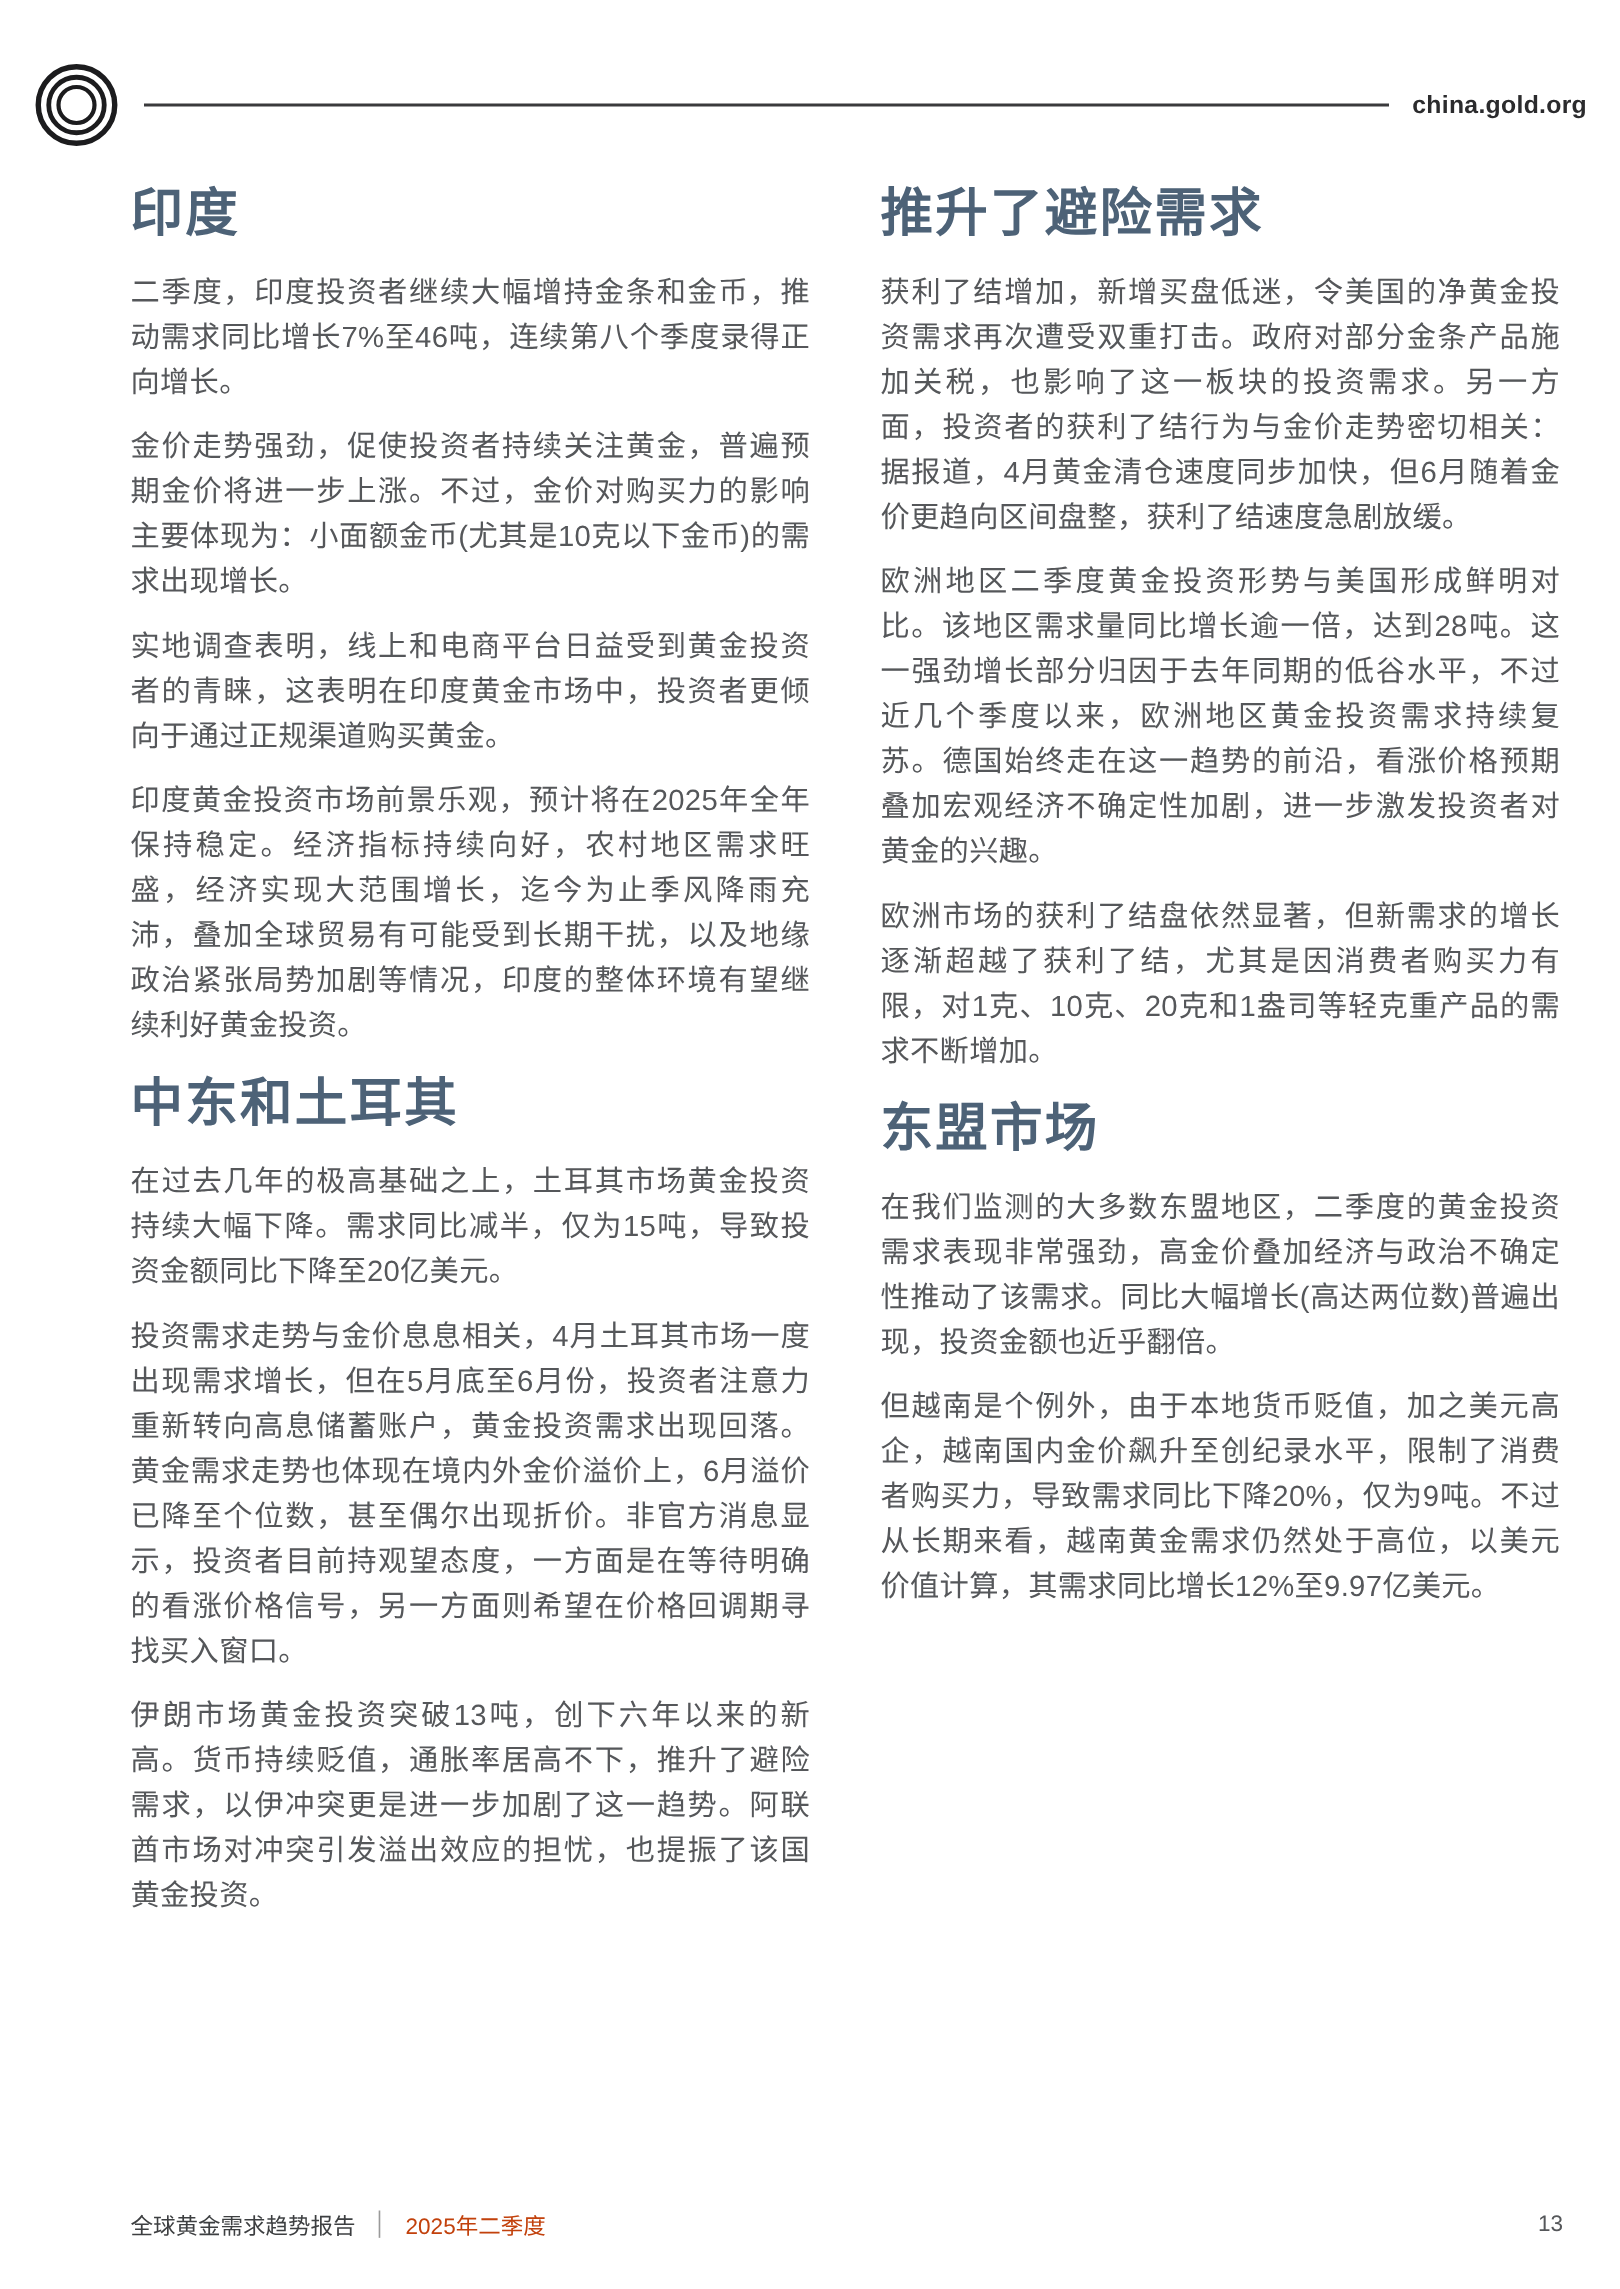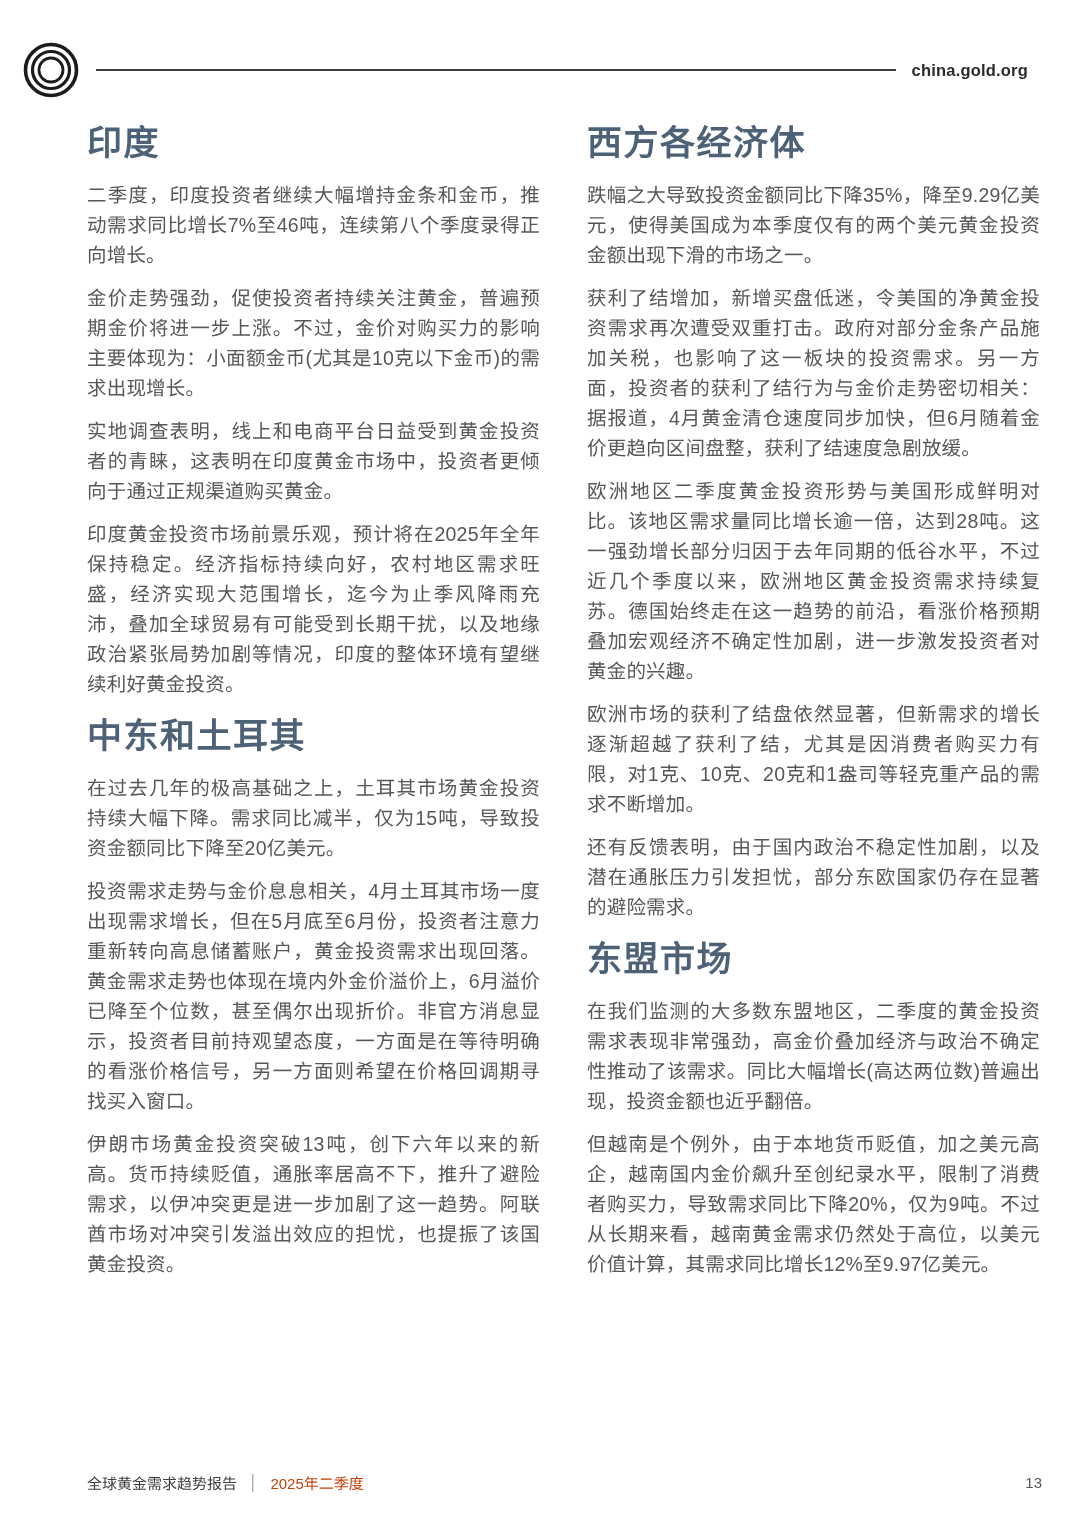--- a/index.html
+++ b/index.html
@@ -14,21 +14,21 @@
   }
   .page {
     position: absolute;
     inset: 0;
   }
   
   .header {
     position: absolute;
     top: 40px;
     left: 22px;
-    right: 52px;
+    right: 22px;
     height: 60px;
     display: flex;
     align-items: center;
   }
   .logo {
     width: 58px;
     height: 58px;
     flex: 0 0 auto;
   }
   .header-rule {
@@ -131,26 +131,24 @@
         <p>在过去几年的极高基础之上，土耳其市场黄金投资持续大幅下降。需求同比减半，仅为15吨，导致投资金额同比下降至20亿美元。</p>
         <p>投资需求走势与金价息息相关，4月土耳其市场一度出现需求增长，但在5月底至6月份，投资者注意力重新转向高息储蓄账户，黄金投资需求出现回落。黄金需求走势也体现在境内外金价溢价上，6月溢价已降至个位数，甚至偶尔出现折价。非官方消息显示，投资者目前持观望态度，一方面是在等待明确的看涨价格信号，另一方面则希望在价格回调期寻找买入窗口。</p>
         <p>伊朗市场黄金投资突破13吨，创下六年以来的新高。货币持续贬值，通胀率居高不下，推升了避险需求，以伊冲突更是进一步加剧了这一趋势。阿联酋市场对冲突引发溢出效应的担忧，也提振了该国黄金投资。</p>
       </div>
 
     </div>
 
     <div class="column">
 
       <div class="section">
-        <h2 class="section-title">西方各经济体</h2>
-        <p>跌幅之大导致投资金额同比下降35%，降至9.29亿美元，使得美国成为本季度仅有的两个美元黄金投资金额出现下滑的市场之一。</p>
+        <h2 class="section-title">推升了避险需求</h2>
         <p>获利了结增加，新增买盘低迷，令美国的净黄金投资需求再次遭受双重打击。政府对部分金条产品施加关税，也影响了这一板块的投资需求。另一方面，投资者的获利了结行为与金价走势密切相关：据报道，4月黄金清仓速度同步加快，但6月随着金价更趋向区间盘整，获利了结速度急剧放缓。</p>
         <p>欧洲地区二季度黄金投资形势与美国形成鲜明对比。该地区需求量同比增长逾一倍，达到28吨。这一强劲增长部分归因于去年同期的低谷水平，不过近几个季度以来，欧洲地区黄金投资需求持续复苏。德国始终走在这一趋势的前沿，看涨价格预期叠加宏观经济不确定性加剧，进一步激发投资者对黄金的兴趣。</p>
         <p>欧洲市场的获利了结盘依然显著，但新需求的增长逐渐超越了获利了结，尤其是因消费者购买力有限，对1克、10克、20克和1盎司等轻克重产品的需求不断增加。</p>
-        <p>还有反馈表明，由于国内政治不稳定性加剧，以及潜在通胀压力引发担忧，部分东欧国家仍存在显著的避险需求。</p>
       </div>
 
       <div class="section">
         <h2 class="section-title">东盟市场</h2>
         <p>在我们监测的大多数东盟地区，二季度的黄金投资需求表现非常强劲，高金价叠加经济与政治不确定性推动了该需求。同比大幅增长(高达两位数)普遍出现，投资金额也近乎翻倍。</p>
         <p>但越南是个例外，由于本地货币贬值，加之美元高企，越南国内金价飙升至创纪录水平，限制了消费者购买力，导致需求同比下降20%，仅为9吨。不过从长期来看，越南黄金需求仍然处于高位，以美元价值计算，其需求同比增长12%至9.97亿美元。</p>
       </div>
 
     </div>
 

